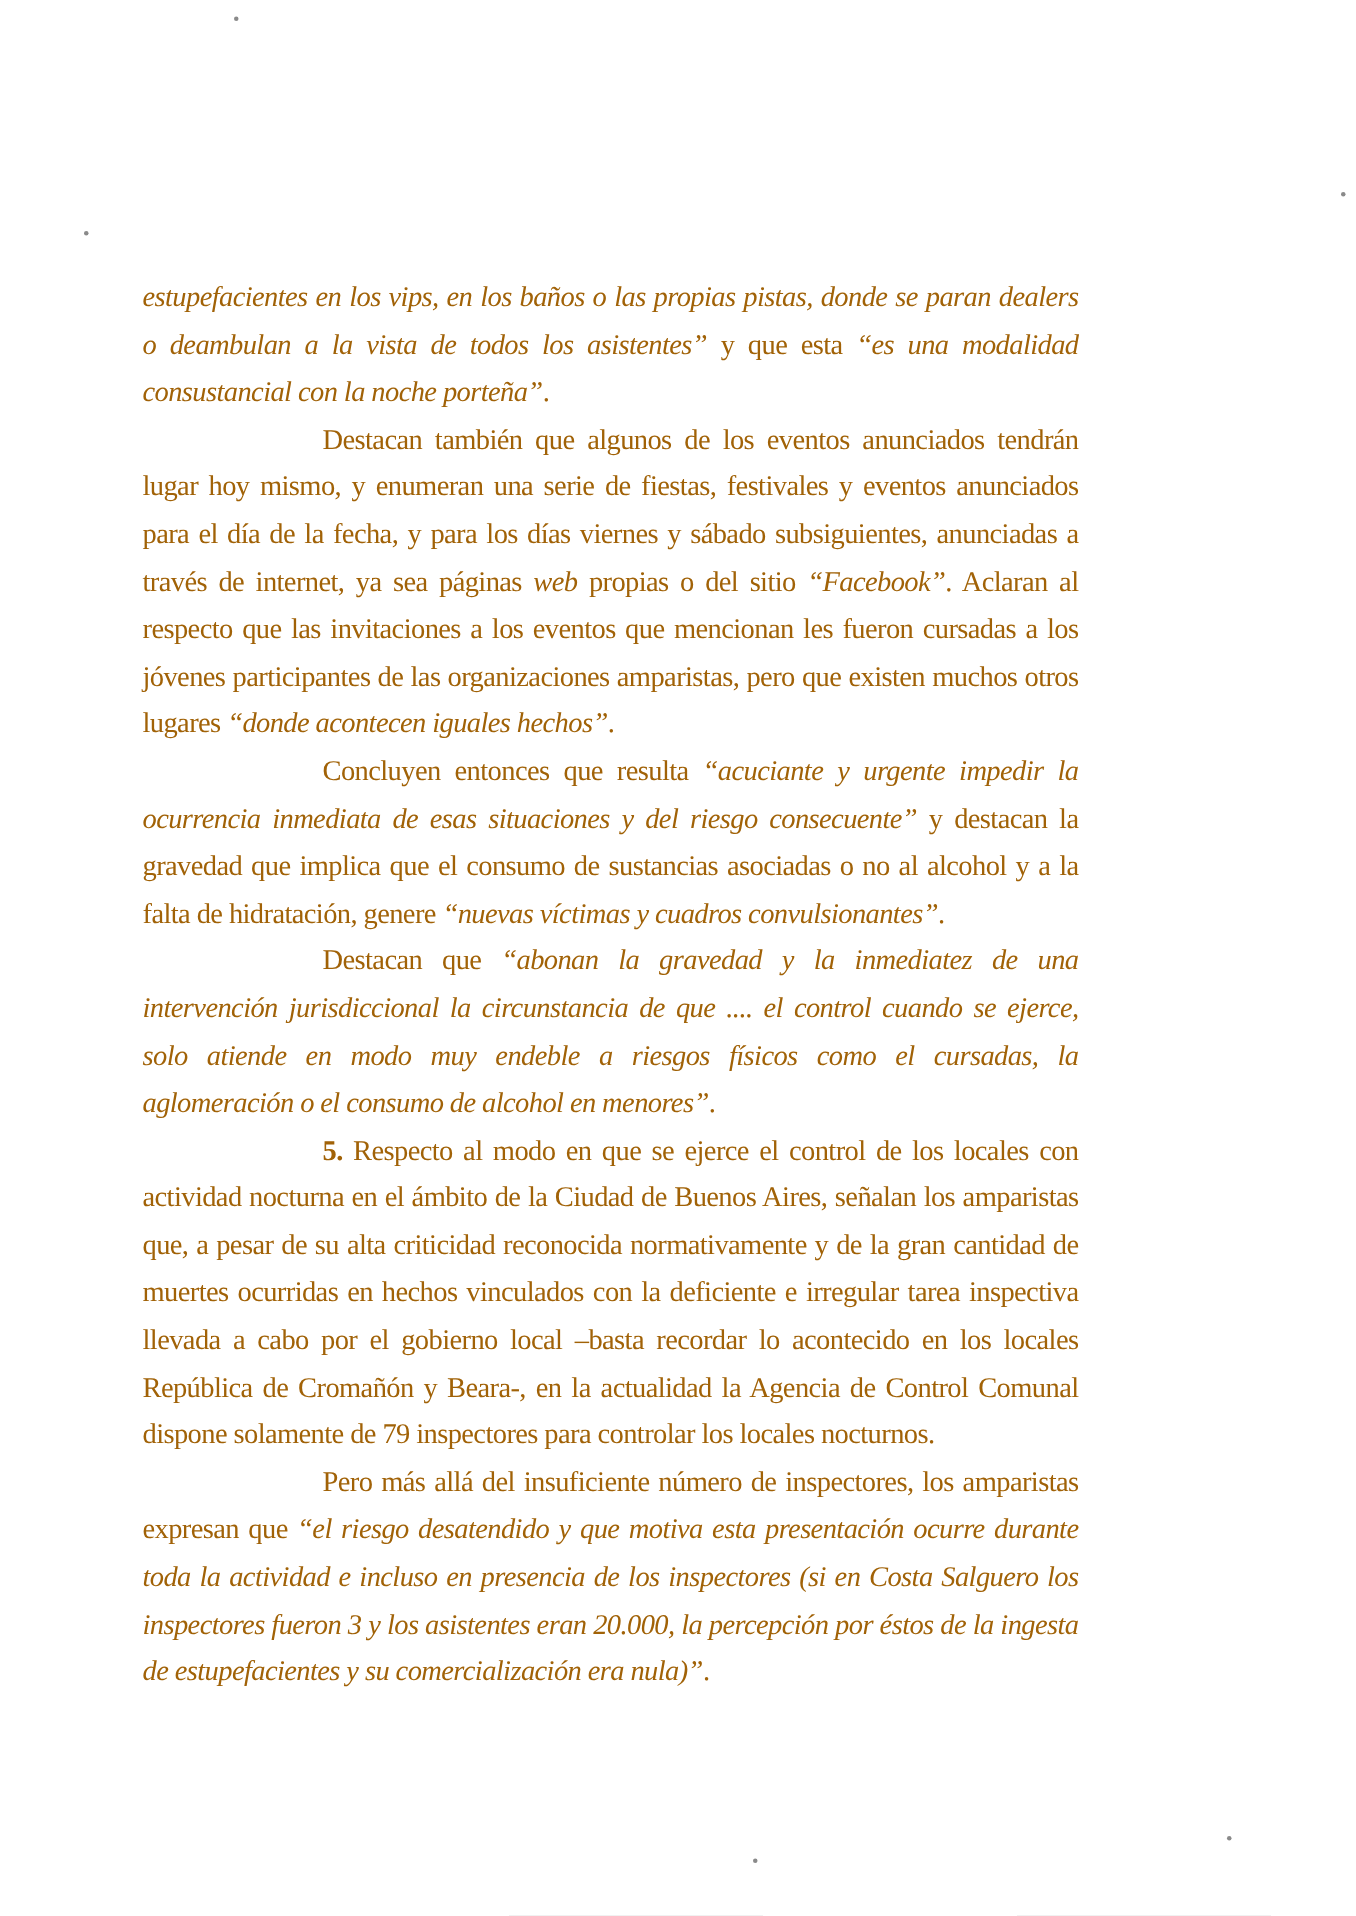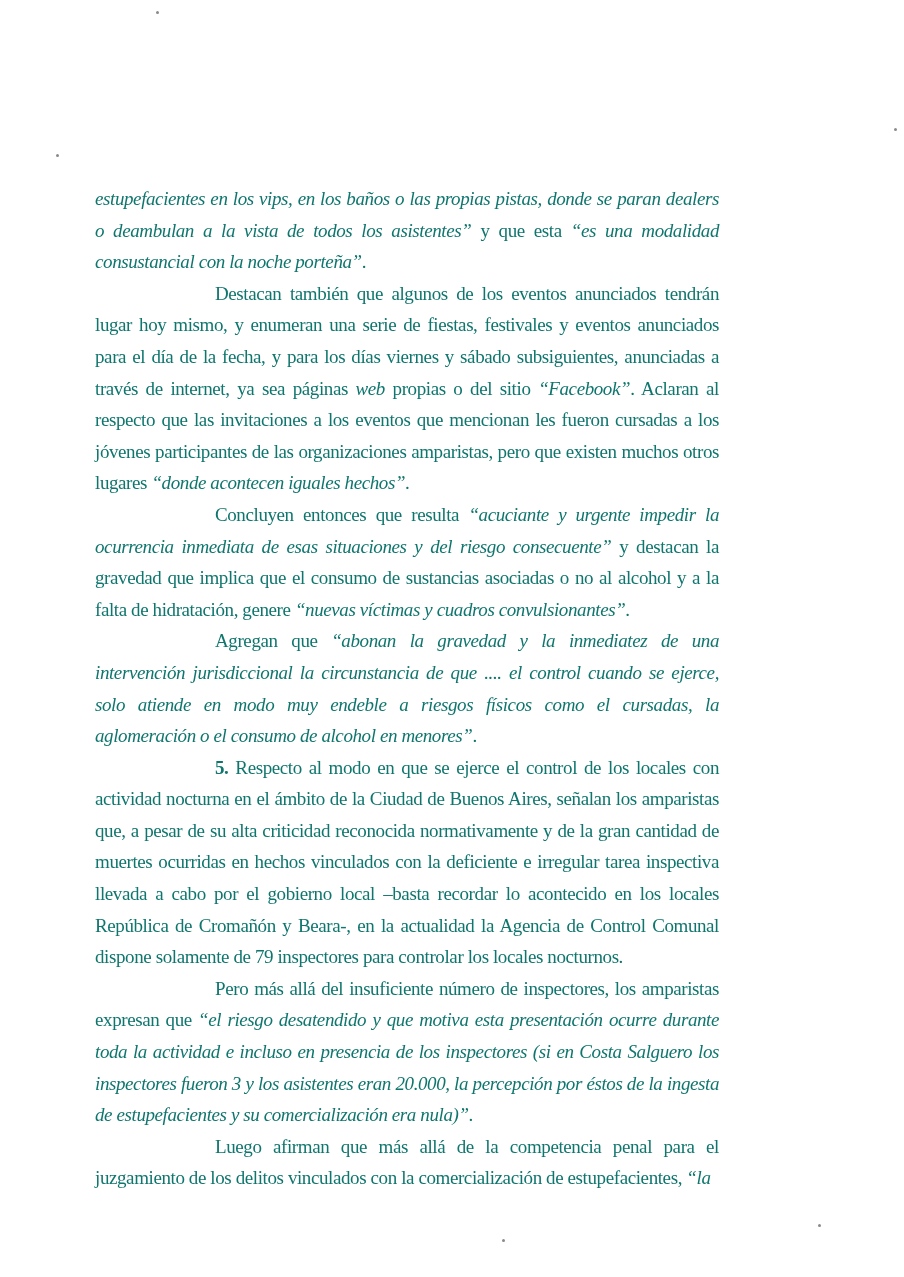--- a/index.html
+++ b/index.html
@@ -41,27 +41,26 @@
     background: #8a8a8a;
     width: 3px;
     height: 3px;
     border-radius: 50%;
   }
 </style>
 </head>
 <body>
 
 <div class="page" style="background: rgb(255, 255, 255);">
-  <div class="text-block" style="color: #0f766e;">
+  <div class="text-block" style="color: #a16207;">
       <p class=""><span class="seg-italic">estupefacientes en los vips, en los baños o las propias pistas, donde se paran dealers o deambulan a la vista de todos los asistentes”</span><span class=""> y que esta </span><span class="seg-italic">“es una modalidad consustancial con la noche porteña”</span><span class="">.</span></p>
       <p class="indent"><span class="">Destacan también que algunos de los eventos anunciados tendrán lugar hoy mismo, y enumeran una serie de fiestas, festivales y eventos anunciados para el día de la fecha, y para los días viernes y sábado subsiguientes, anunciadas a través de internet, ya sea páginas </span><span class="seg-italic">web</span><span class=""> propias o del sitio </span><span class="seg-italic">“Facebook”</span><span class="">. Aclaran al respecto que las invitaciones a los eventos que mencionan les fueron cursadas a los jóvenes participantes de las organizaciones amparistas, pero que existen muchos otros lugares </span><span class="seg-italic">“donde acontecen iguales hechos”</span><span class="">.</span></p>
       <p class="indent"><span class="">Concluyen entonces que resulta </span><span class="seg-italic">“acuciante y urgente impedir la ocurrencia inmediata de esas situaciones y del riesgo consecuente”</span><span class="">  y destacan la gravedad que implica que el consumo de sustancias asociadas o no al alcohol y a la falta de hidratación, genere </span><span class="seg-italic">“nuevas víctimas y cuadros convulsionantes”</span><span class="">.</span></p>
-      <p class="indent"><span class="">Agregan que </span><span class="seg-italic">“abonan la gravedad y la inmediatez de una intervención jurisdiccional la circunstancia de que  .... el control cuando se ejerce, solo atiende en modo muy endeble a riesgos físicos como el cursadas, la aglomeración o el consumo de alcohol en menores”</span><span class="">.</span></p>
+      <p class="indent"><span class="">Destacan que </span><span class="seg-italic">“abonan la gravedad y la inmediatez de una intervención jurisdiccional la circunstancia de que  .... el control cuando se ejerce, solo atiende en modo muy endeble a riesgos físicos como el cursadas, la aglomeración o el consumo de alcohol en menores”</span><span class="">.</span></p>
       <p class="indent"><span class="seg-bold">5.</span><span class=""> Respecto al modo en que se ejerce el control de los locales con actividad nocturna en el ámbito de la Ciudad de Buenos Aires, señalan los amparistas que, a pesar de su alta criticidad reconocida normativamente y de la gran cantidad de muertes ocurridas en hechos vinculados con la deficiente e irregular tarea inspectiva llevada a cabo por el gobierno local –basta recordar lo acontecido en los locales República de Cromañón y Beara-, en la actualidad la Agencia de Control Comunal dispone solamente de 79 inspectores para controlar los locales nocturnos.</span></p>
       <p class="indent"><span class="">Pero más allá del insuficiente número de inspectores, los amparistas expresan que </span><span class="seg-italic">“el riesgo desatendido y que motiva esta presentación ocurre durante toda la actividad e incluso en presencia de los inspectores (si en Costa Salguero los inspectores fueron 3 y los asistentes eran 20.000, la percepción por éstos de la ingesta de estupefacientes y su comercialización era nula)”</span><span class="">.</span></p>
-      <p class="indent"><span class="">Luego afirman que más allá de la competencia penal para el juzgamiento de los delitos vinculados con la comercialización de estupefacientes, </span><span class="seg-italic">“la</span></p>
     </div>
 <div class="speck" style="left: 156px; top: 11px;"></div>
     <div class="speck" style="left: 894px; top: 128px;"></div>
     <div class="speck" style="left: 56px; top: 154px;"></div>
     <div class="speck" style="left: 818px; top: 1224px;"></div>
     <div class="speck" style="left: 502px; top: 1239px;"></div>
   </div>
 
 </body></html>

